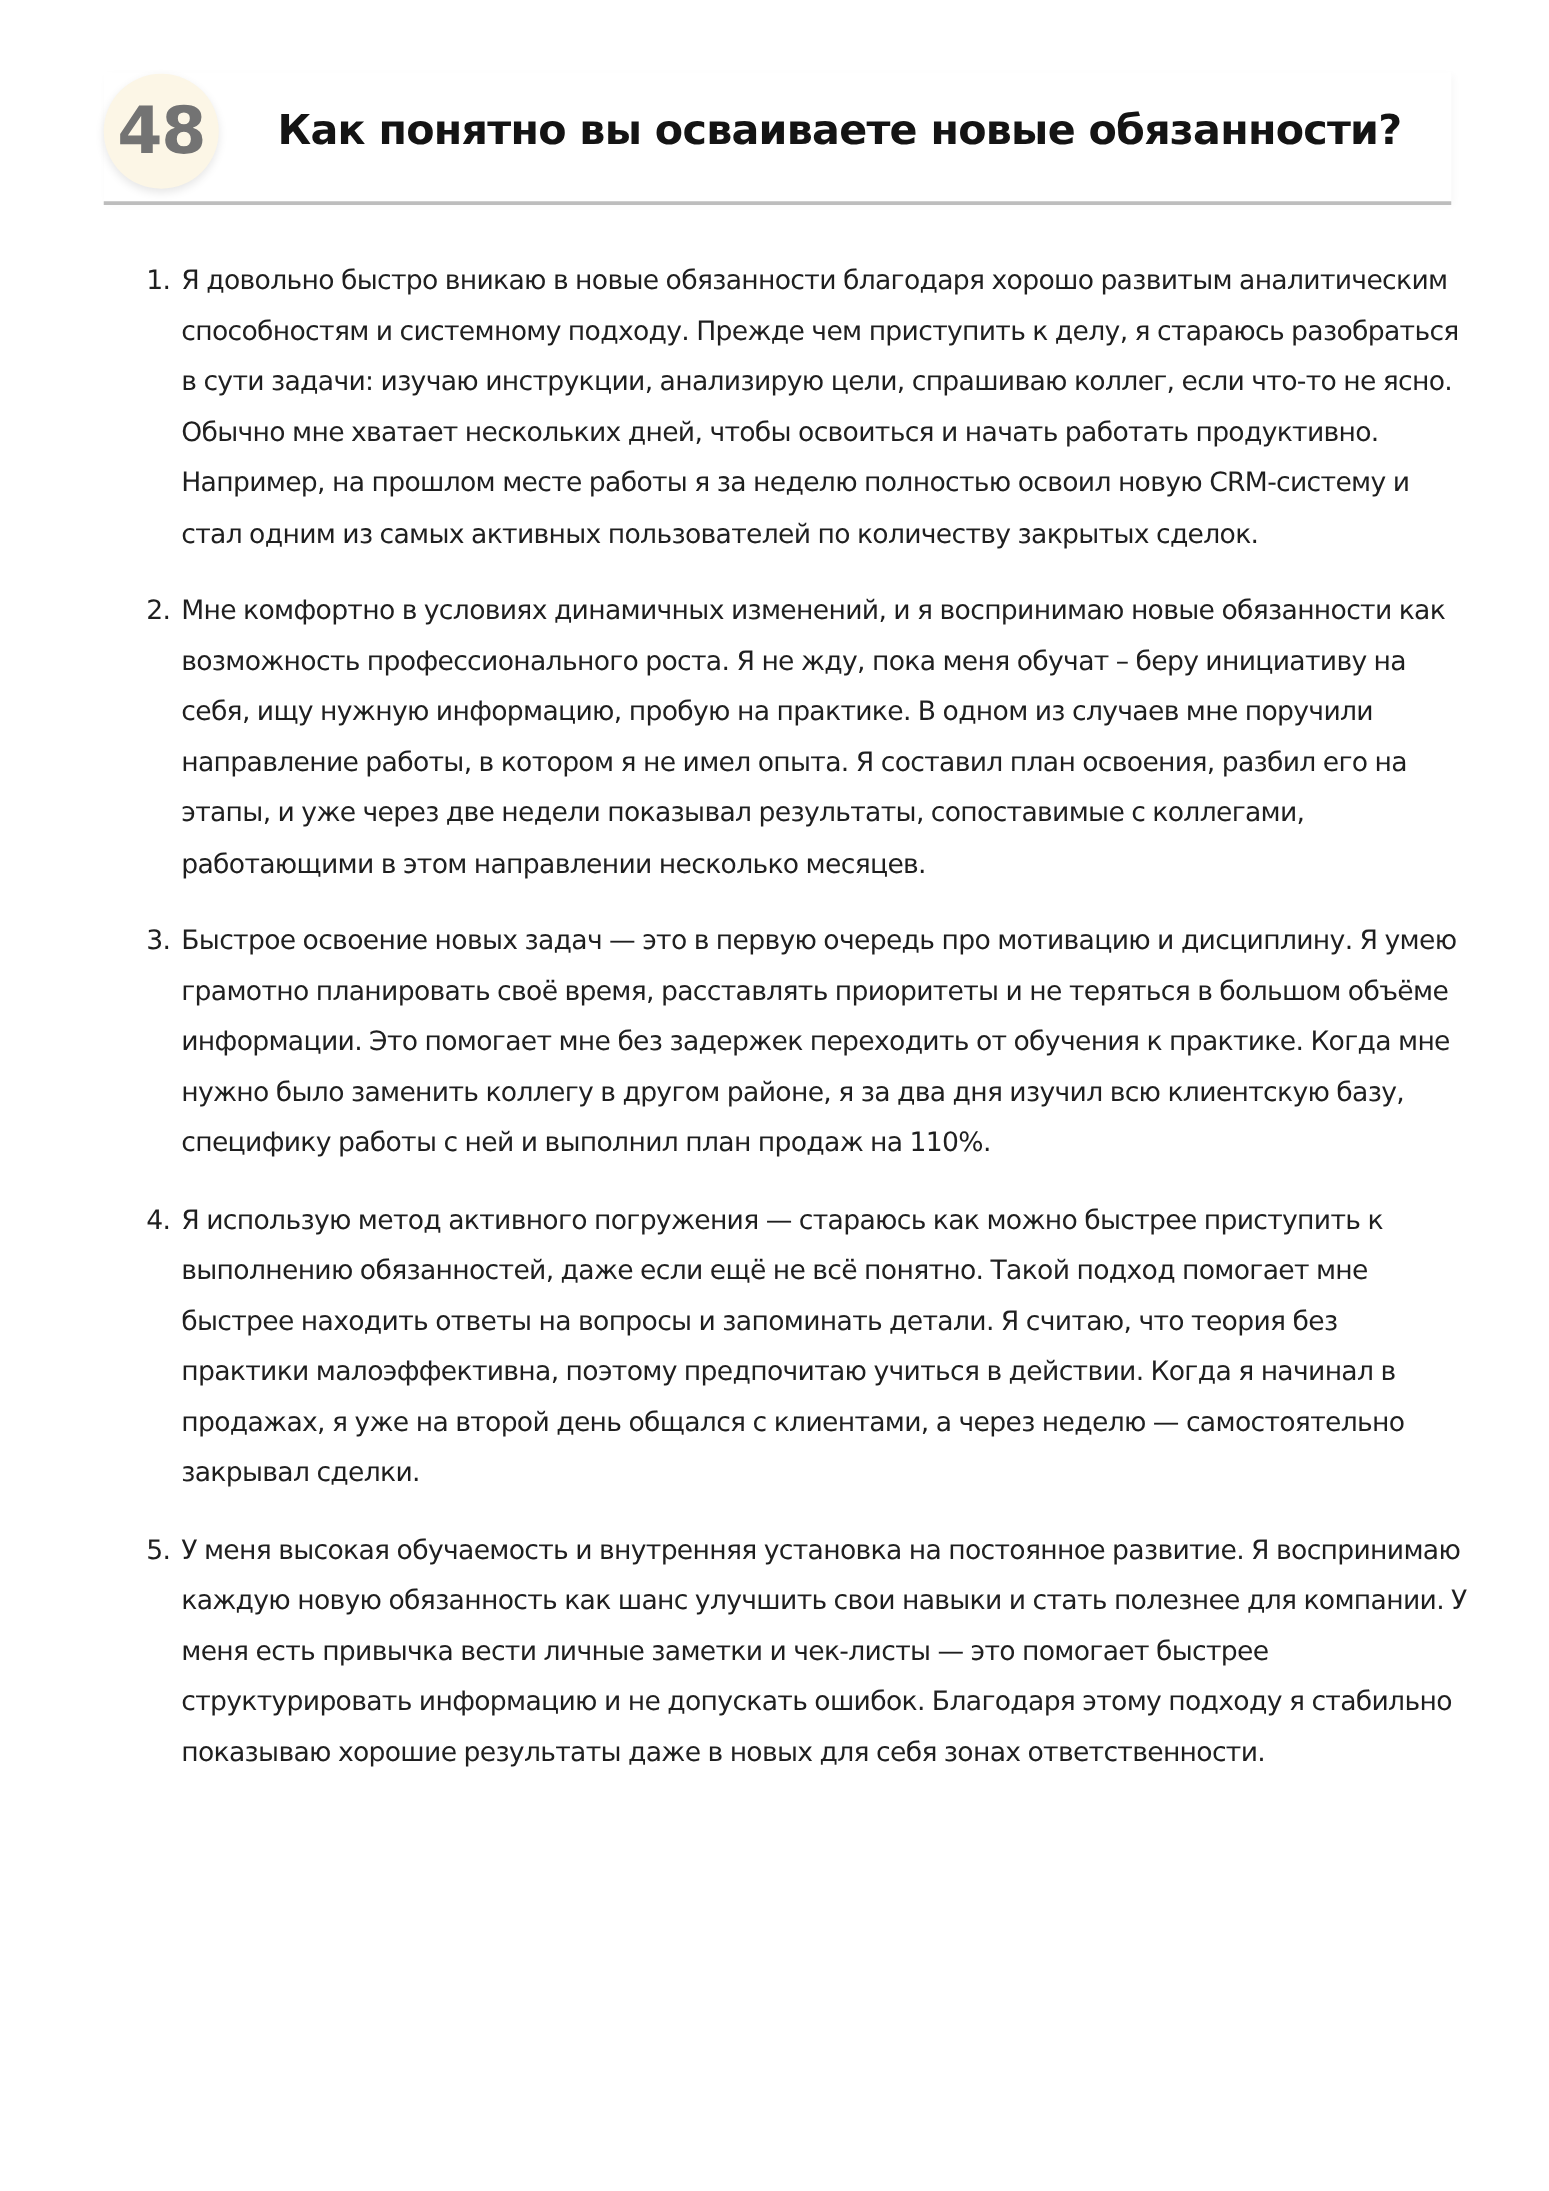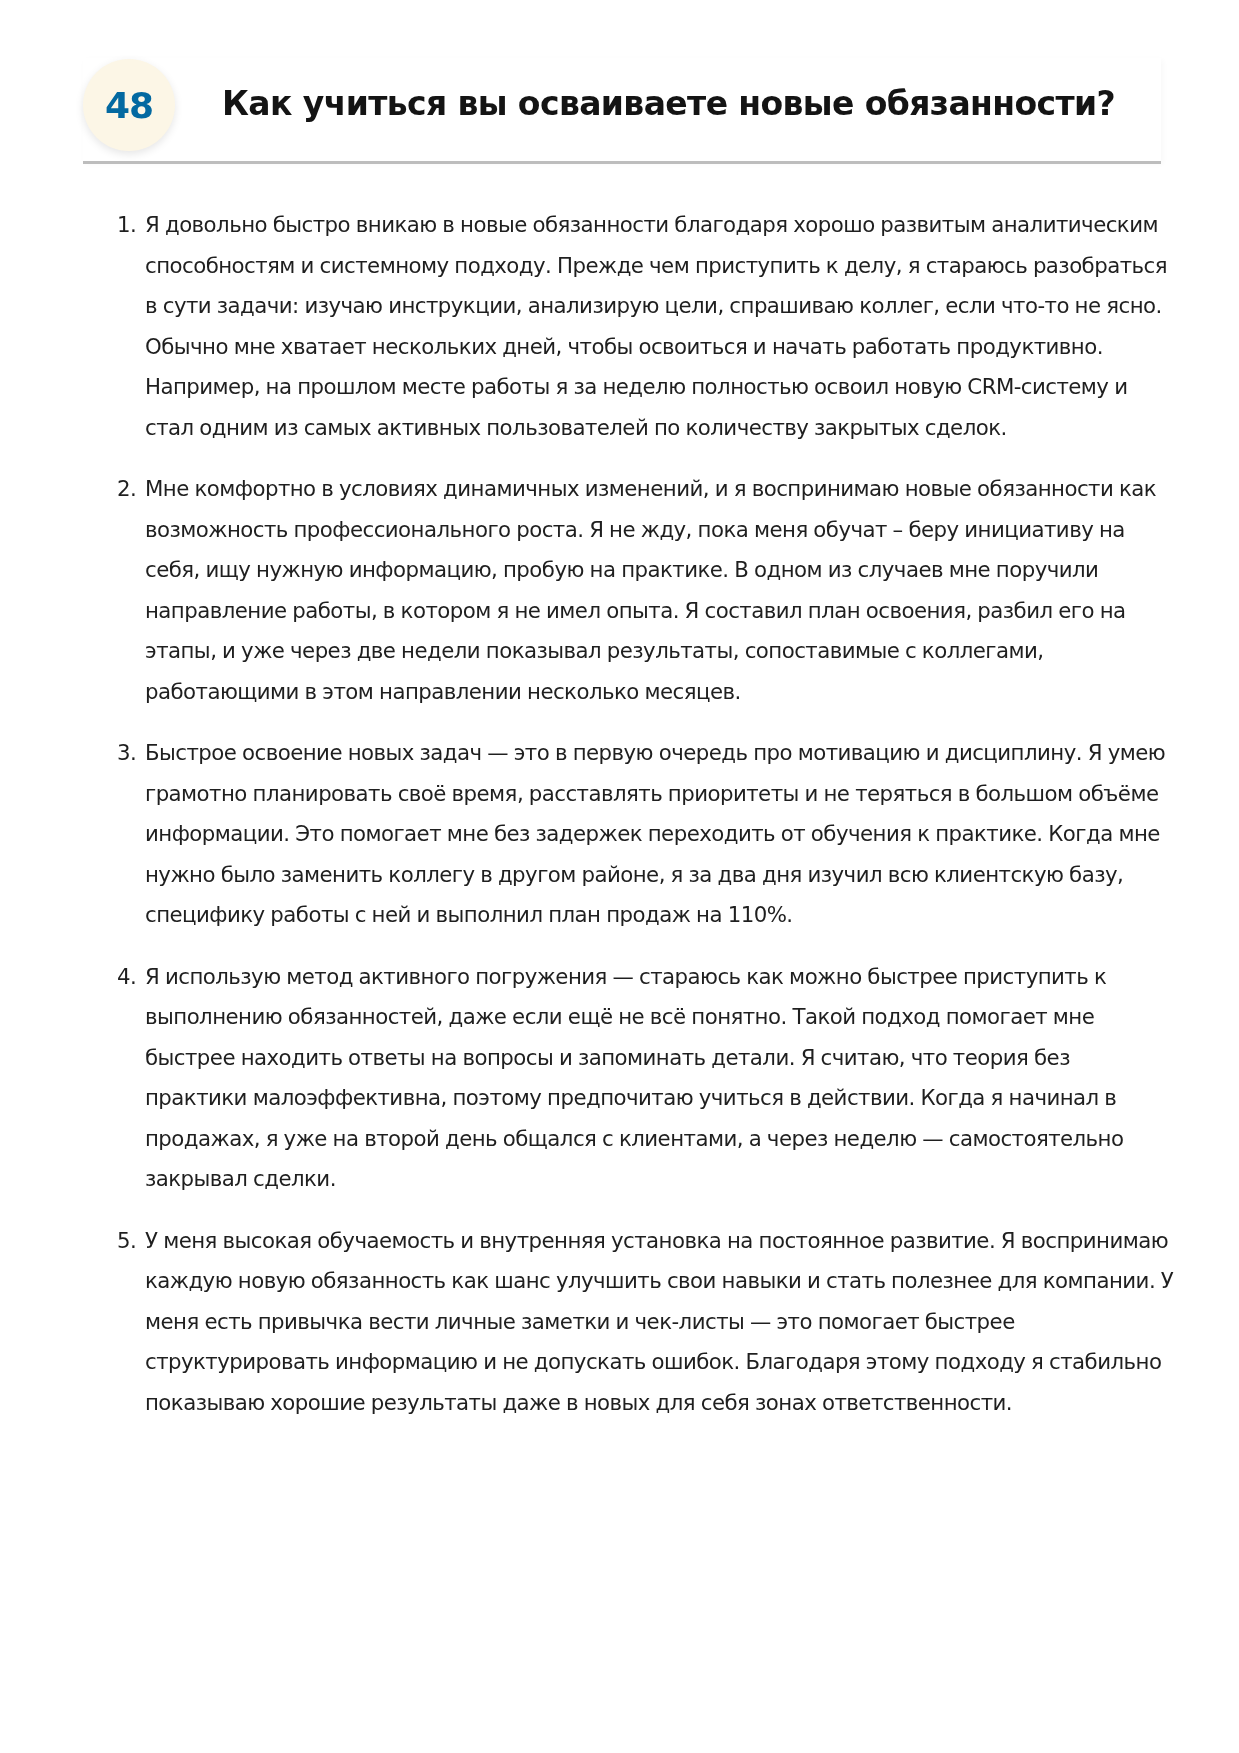--- a/index.html
+++ b/index.html
@@ -12,21 +12,21 @@
     position: absolute; left: 83px; top: 58px; width: 1078px; height: 104px;
     background: #ffffff;
     box-shadow: 2px 2px 6px rgba(0,0,0,0.03);
   }
   .badge {
     position: absolute; left: 83px; top: 59px; width: 92px; height: 92px;
     border-radius: 50%; background: #fcf6e6;
     box-shadow: 0 3px 8px rgba(0,0,0,0.10);
     display: flex; align-items: center; justify-content: center;
     font-family: "DejaVu Sans", sans-serif; font-weight: bold;
-    font-size: 36px; color: #0369a1; letter-spacing: -1px;
+    font-size: 52px; color: #737373; letter-spacing: -1px;
   }
   .title {
     position: absolute; left: 222px; top: 84px;
     font-family: "DejaVu Sans", sans-serif; font-weight: bold;
     font-size: 33px; color: #141414; letter-spacing: -0.6px;
     white-space: nowrap; line-height: 40px;
   }
   .rule {
     position: absolute; left: 83px; top: 161px; width: 1078px; height: 3px;
     background: #bdbdbd;
@@ -45,21 +45,21 @@
     position: absolute; left: 117px; top: 0;
   }
 </style>
 </head>
 <body>
 
 <div class="header"></div>
 <div class="badge">
   <span>48</span>
 </div>
-<h1 class="title" style="margin:0;">Как учиться вы осваиваете новые обязанности?</h1>
+<h1 class="title" style="margin:0;">Как понятно вы осваиваете новые обязанности?</h1>
 <div class="rule"></div>
 
 <ol class="answers">
   <li class="answer">
     <span class="num">1.</span>
     <span>Я довольно быстро вникаю в новые обязанности благодаря хорошо развитым аналитическим способностям и системному подходу. Прежде чем приступить к делу, я стараюсь разобраться в сути задачи: изучаю инструкции, анализирую цели, спрашиваю коллег, если что-то не ясно. Обычно мне хватает нескольких дней, чтобы освоиться и начать работать продуктивно. Например, на прошлом месте работы я за неделю полностью освоил новую CRM-систему и стал одним из самых активных пользователей по количеству закрытых сделок.</span>
   </li>
   <li class="answer">
     <span class="num">2.</span>
     <span>Мне комфортно в условиях динамичных изменений, и я воспринимаю новые обязанности как возможность профессионального роста. Я не жду, пока меня обучат – беру инициативу на себя, ищу нужную информацию, пробую на практике. В одном из случаев мне поручили направление работы, в котором я не имел опыта. Я составил план освоения, разбил его на этапы, и уже через две недели показывал результаты, сопоставимые с коллегами, работающими в этом направлении несколько месяцев.</span>

